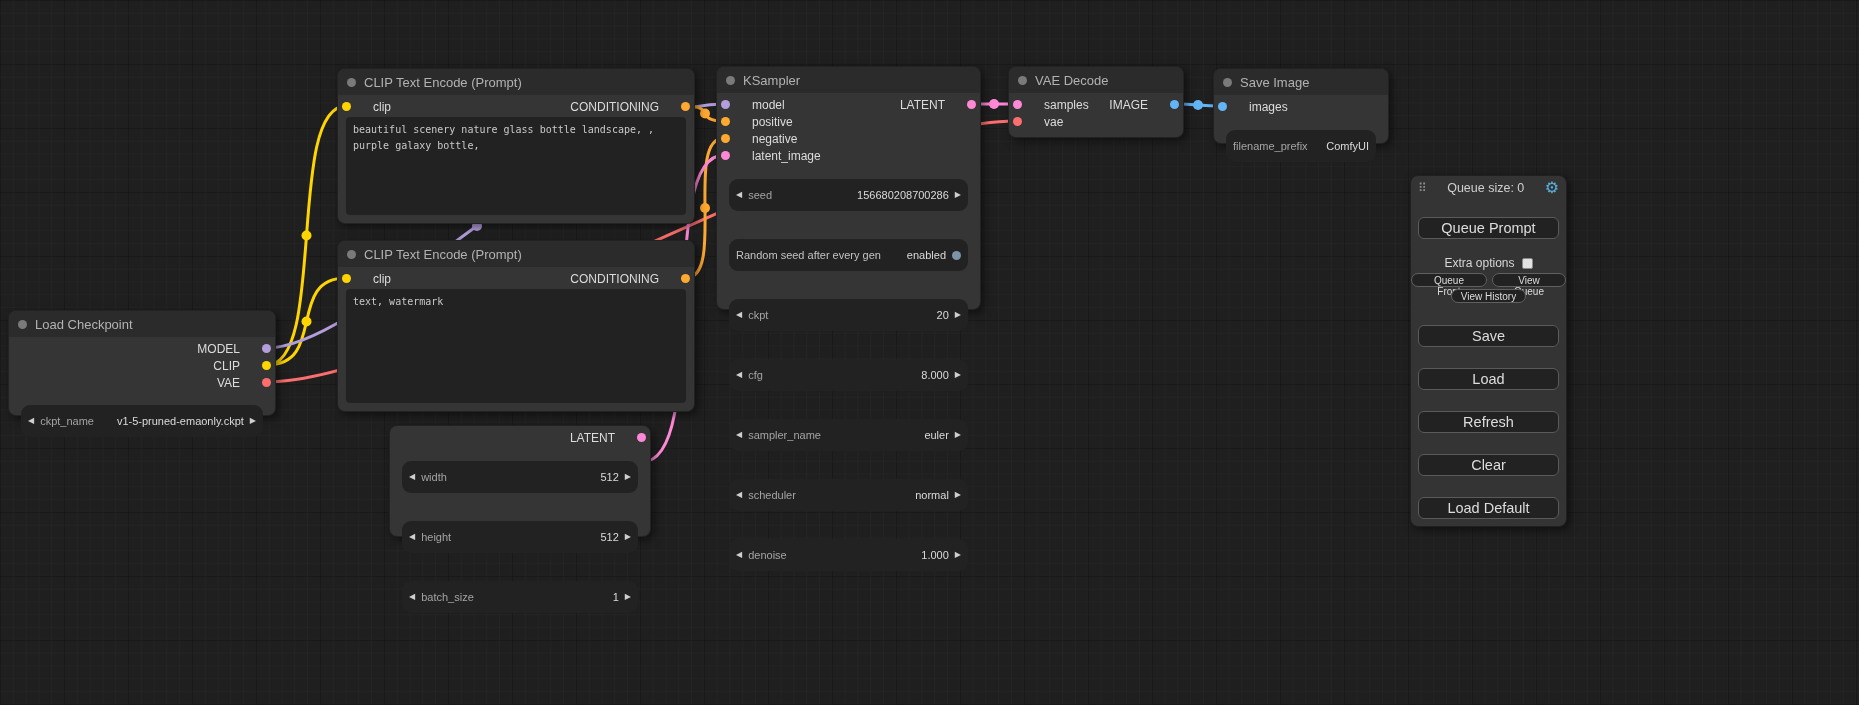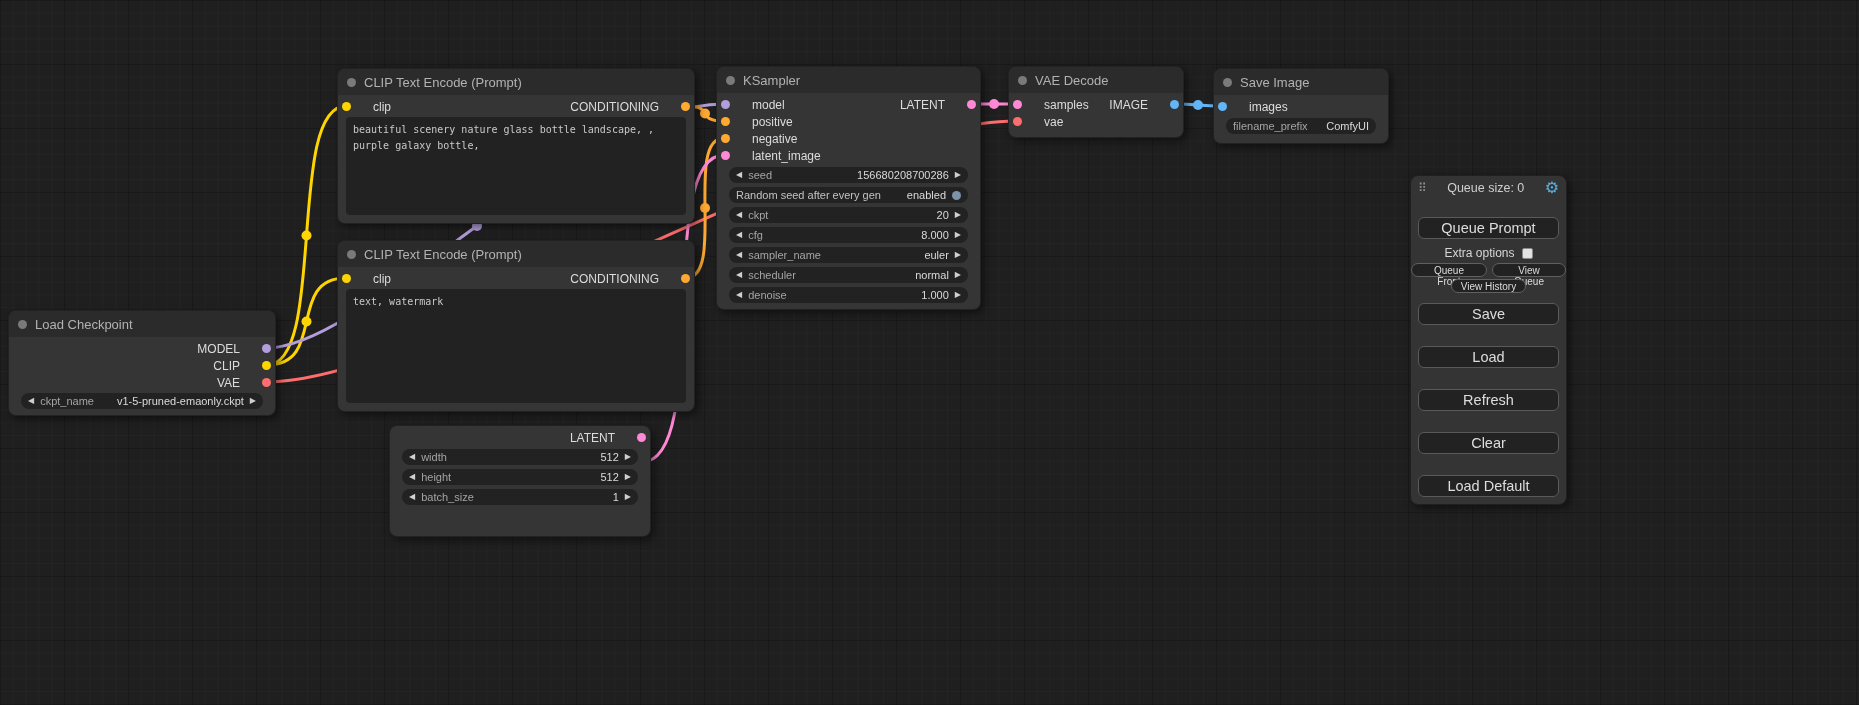--- a/index.html
+++ b/index.html
@@ -43,22 +43,22 @@
   .slot{height:17px;display:flex;align-items:center;gap:22px;color:#dcdcdc}
   .slot.in{padding-left:4px}
   .slot.out{padding-right:4px}
   .dot{width:9px;height:9px;border-radius:50%;flex:0 0 auto}
   .dot-model{background:var(--c-model)} .dot-clip{background:var(--c-clip)}
   .dot-vae{background:var(--c-vae)} .dot-conditioning{background:var(--c-conditioning)}
   .dot-latent{background:var(--c-latent)} .dot-image{background:var(--c-image)}
   .widgets{display:flex;flex-direction:column;gap:4px;padding-top:3px}
   .widgets.pt2{padding-top:2px}
   .widget{
-    height:16px;margin:0 12px;background:var(--widget-bg);border-radius:9px;
-    display:flex;align-items:center;gap:6px;padding:0 7px;font-size:11px;color:#a4a4a4;white-space:nowrap;
+    height:16px;margin:12px 12px;background:var(--widget-bg);border-radius:9px;
+    display:flex;align-items:center;gap:6px;padding:16px 7px;font-size:11px;color:#a4a4a4;white-space:nowrap;
   }
   .widget .arrow{color:#cfcfcf;font-size:8px;line-height:1;cursor:pointer}
   .widget .w-value{margin-left:auto;color:#dadada}
   .widget.toggle .w-label{color:#c2c2c2}
   .toggle-dot{width:9px;height:9px;border-radius:50%;background:#7d93a8;flex:0 0 auto}
   textarea.prompt{
     flex:1;margin:2px 8px 8px;background:#222;border:none;border-radius:4px;outline:none;resize:none;
     color:#c9c9c9;font:10px/1.55 "DejaVu Sans Mono",monospace;padding:5px 7px;
   }
 
@@ -71,22 +71,22 @@
   .drag-handle{color:#8e8e8e;font-size:12px;cursor:grab}
   .qp-title{flex:1;text-align:center;font-size:12.5px;color:#cfcfcf}
   .gear-icon{color:#58b0dd;font-size:16px;line-height:1;cursor:pointer}
   .qp-btn{
     display:block;background:#222;border:1px solid #5a5a5a;border-radius:6px;color:#ddd;
     font-family:"Liberation Sans",sans-serif;cursor:pointer;
   }
   .qp-btn.big{width:141px;height:22px;margin:0 auto;font-size:14.5px}
   .qp-btn.mt3{margin-top:17px}
   .qp-btn.mt4{margin-top:21px}
-  .qp-btn.mt11{margin-top:10px}
-  .qp-extra{display:flex;align-items:center;justify-content:center;gap:7px;margin-top:7px;height:14px;font-size:12px;color:#d6d6d6}
+  .qp-btn.mt11{margin-top:22px}
+  .qp-extra{display:flex;align-items:center;justify-content:center;gap:7px;margin-top:17px;height:14px;font-size:12px;color:#d6d6d6}
   .checkbox{width:11px;height:11px;background:#e3e3e3;border:1px solid #8a8a8a;border-radius:2px;cursor:pointer}
   .qp-smallrow{display:flex;justify-content:center;gap:5px;margin-top:3px}
   .qp-smallrow.tight{margin-top:2px}
   .qp-btn.small{font-size:10px;padding:1px 9px;height:14px;border-radius:9px;border-color:#606060}
 </style>
 </head>
 <body>
 
 <svg class="wires" width="1859" height="705" viewBox="0 0 1859 705">
   <g class="lk c-clip">

